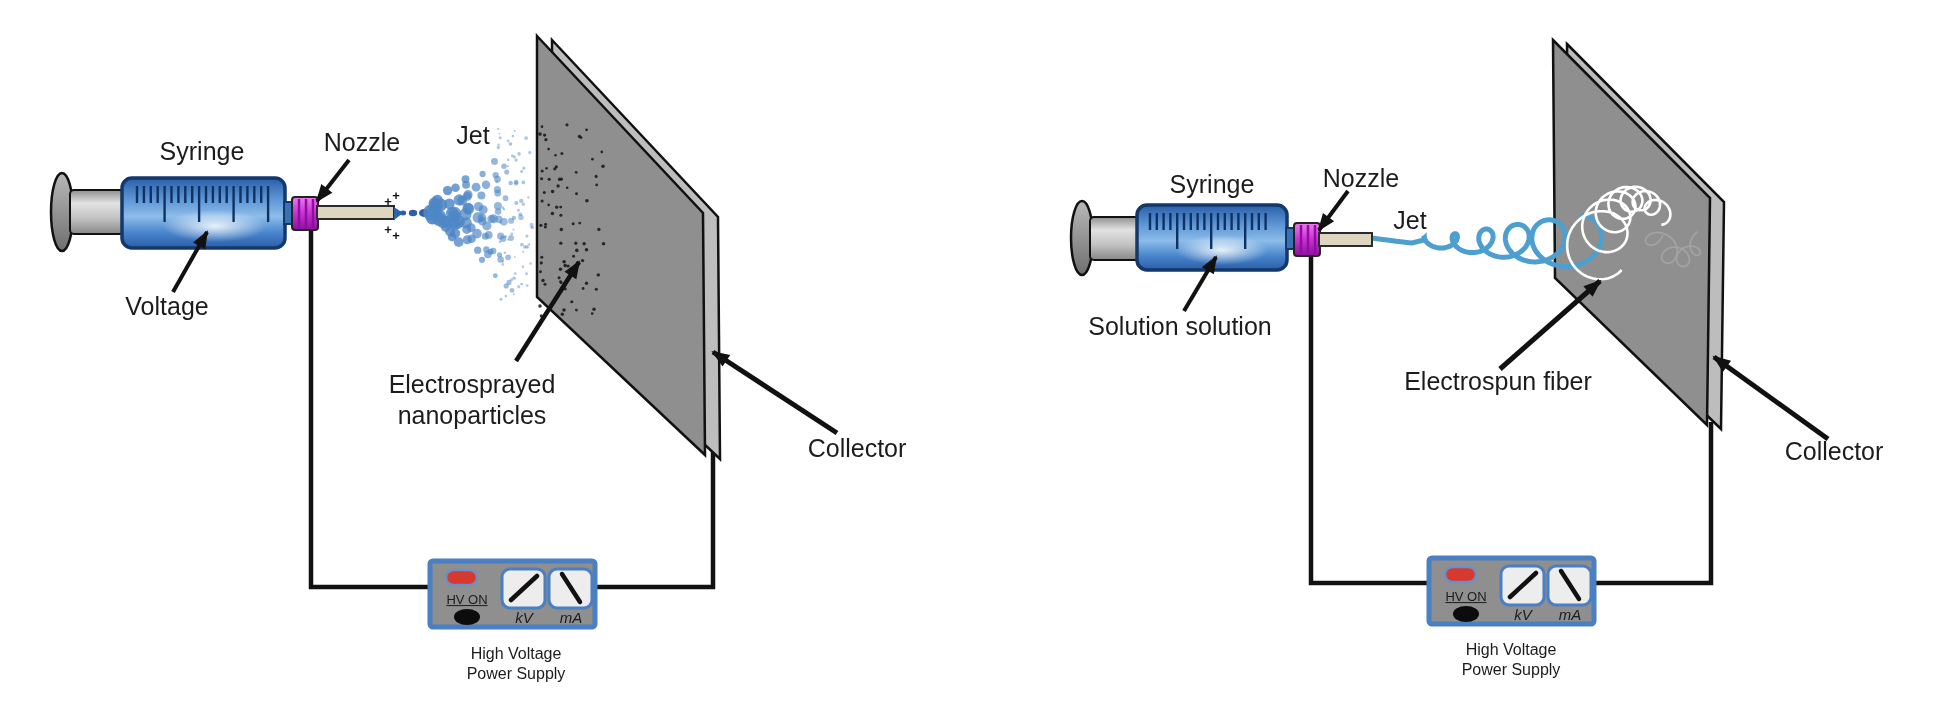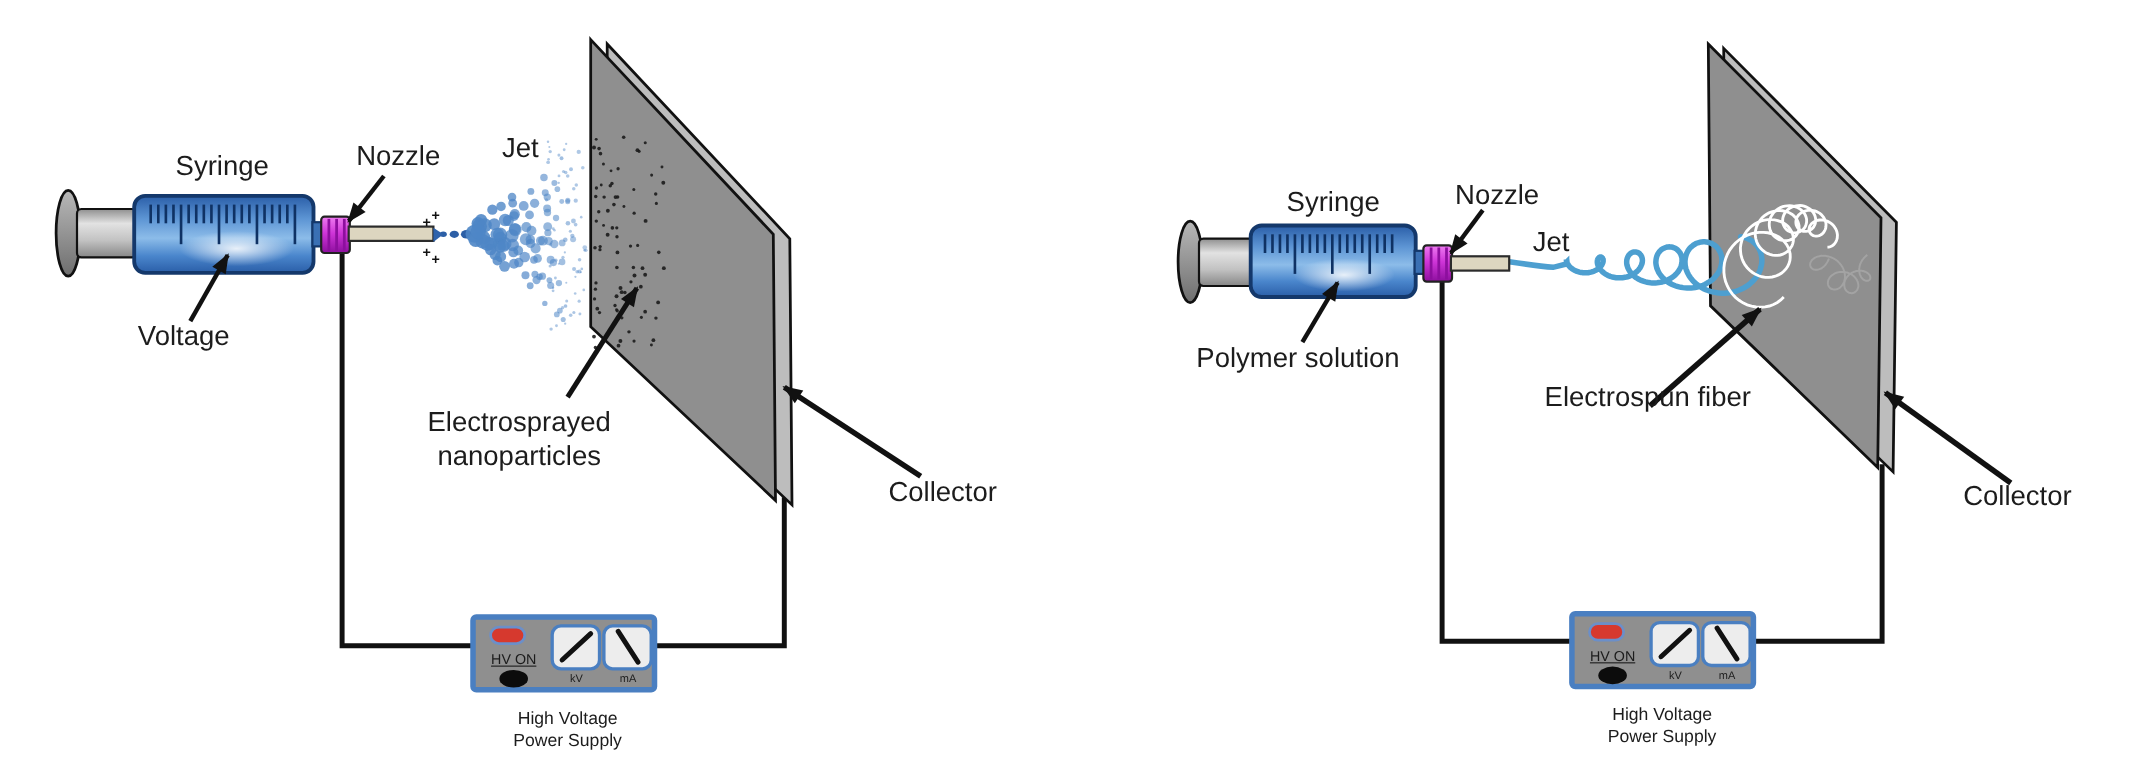--- a/index.html
+++ b/index.html
@@ -3,21 +3,21 @@
 <meta charset="utf-8">
 <style>
   html,body{margin:0;padding:0;background:#fff;}
   .canvas{position:relative;width:1946px;height:706px;background:#ffffff;
           font-family:"Liberation Sans", sans-serif;overflow:hidden;}
   svg{position:absolute;left:0;top:0;}
   .labels{position:absolute;left:0;top:0;width:100%;height:100%;pointer-events:none;}
   .lbl{position:absolute;transform:translate(-50%,-50%);font-size:25px;color:#1c1c1c;
        white-space:nowrap;text-align:center;line-height:1.22;}
   .lbl.sm{font-size:13px;text-decoration:underline;}
-  .lbl.xs{font-size:10px;}
+  .lbl.xs{font-size:15px;font-style:italic;}
   .lbl.psuname{font-size:16px;}
 </style>
 </head>
 <body>
 
 <div class="canvas">
 
 <svg width="1946" height="706" viewBox="0 0 1946 706">
   <defs>
     <linearGradient id="gBarrel" x1="0" y1="0" x2="0" y2="1">
@@ -417,22 +417,22 @@
   <div class="lbl xs" style="left:524px;top:618px">kV</div>
   <div class="lbl xs" style="left:571px;top:618px">mA</div>
   <div class="lbl psuname" style="left:516px;top:664px">
     <div>High Voltage</div>
     <div>Power Supply</div>
   </div>
 
   <div class="lbl" style="left:1212px;top:184px">Syringe</div>
   <div class="lbl" style="left:1361px;top:178px">Nozzle</div>
   <div class="lbl" style="left:1410px;top:220px">Jet</div>
-  <div class="lbl" style="left:1180px;top:326px">Polymer solution</div>
-  <div class="lbl" style="left:1498px;top:361px">Electrospun fiber</div>
+  <div class="lbl" style="left:1180px;top:326px">Solution solution</div>
+  <div class="lbl" style="left:1498px;top:381px">Electrospun fiber</div>
   <div class="lbl" style="left:1834px;top:451px">Collector</div>
   <div class="lbl sm" style="left:1466px;top:597px">HV ON</div>
   <div class="lbl xs" style="left:1523px;top:615px">kV</div>
   <div class="lbl xs" style="left:1570px;top:615px">mA</div>
   <div class="lbl psuname" style="left:1511px;top:660px">
     <div>High Voltage</div>
     <div>Power Supply</div>
   </div>
 </div>
 

